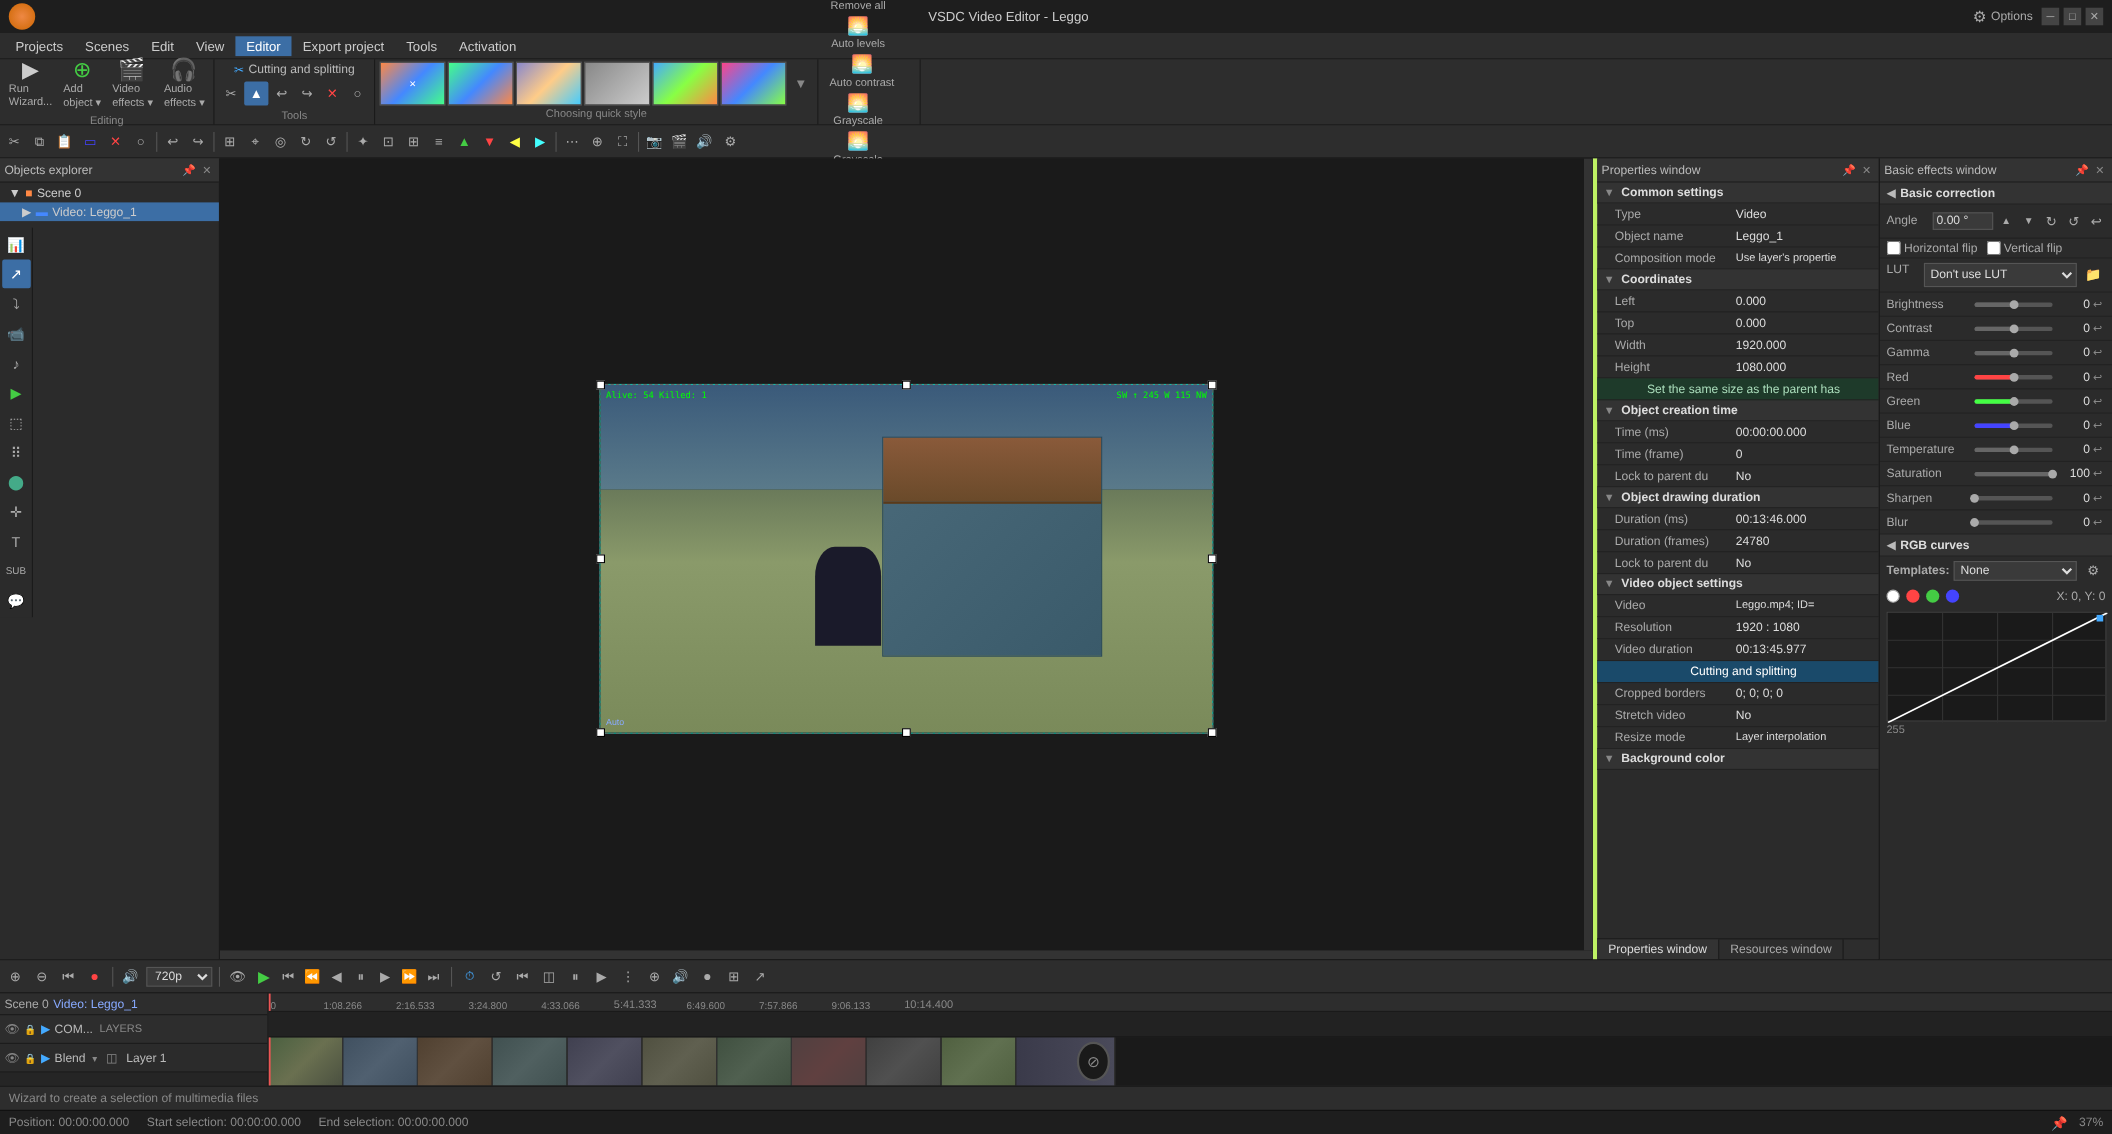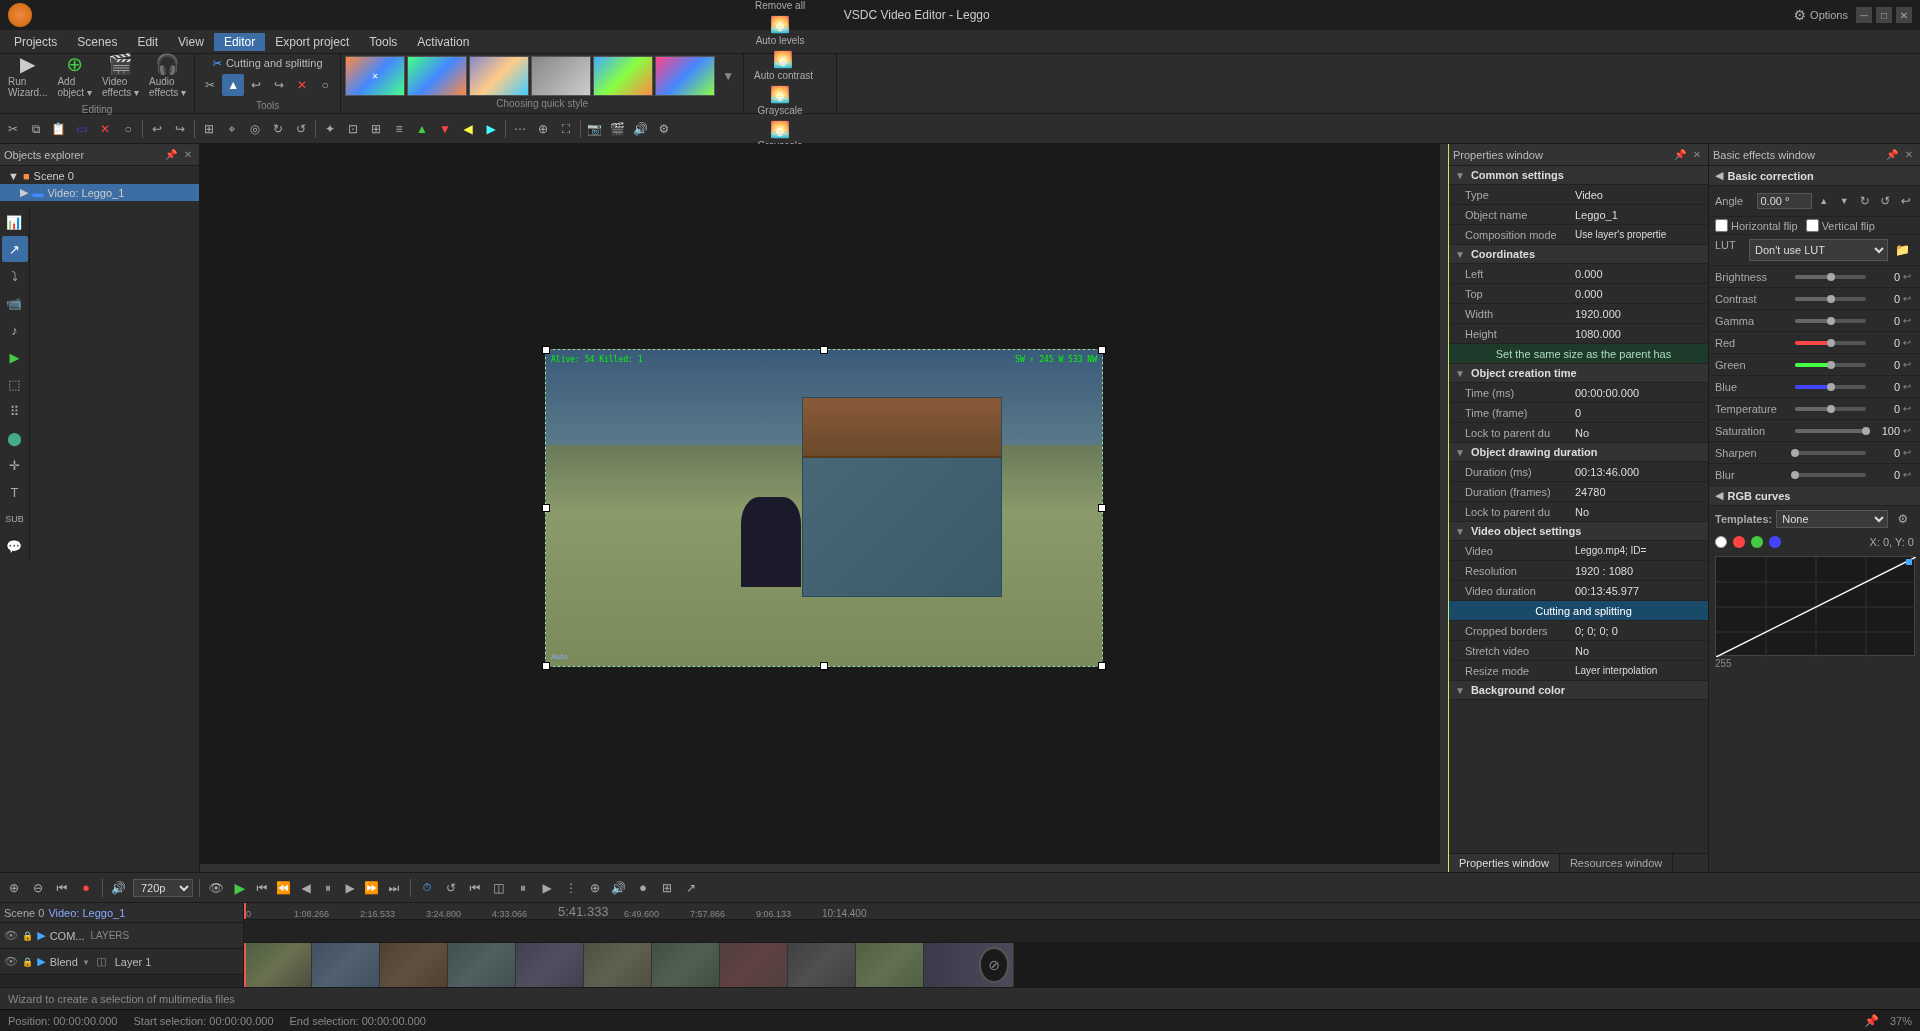--- a/index.html
+++ b/index.html
@@ -44,33 +44,33 @@
     .explorer-item { padding: 2px 4px 2px 8px; cursor: pointer; display: flex; align-items: center; gap: 4px; }
     .explorer-item.selected { background: #3c6ea5; }
     .explorer-icon { font-size: 11px; }
 
     
     .left-toolbar { width: 30px; background: #2b2b2b; border-right: 1px solid #1a1a1a; display: flex; flex-direction: column; align-items: center; padding: 2px 0; gap: 1px; }
     .lt-btn { width: 26px; height: 26px; display: flex; align-items: center; justify-content: center; cursor: pointer; color: #aaa; border-radius: 2px; font-size: 13px; }
 
     
     .preview-area { flex: 1; background: #1a1a1a; position: relative; display: flex; align-items: center; justify-content: center; overflow: hidden; }
-    .video-frame { width: 560px; height: 320px; background: #86efac; position: relative; border: 1px dashed #555; }
+    .video-frame { width: 560px; height: 320px; background: #14b8a6; position: relative; border: 1px dashed #555; }
     .resize-handle { position: absolute; width: 8px; height: 8px; background: #fff; border: 1px solid #000; }
     .resize-handle.tl { top: -4px; left: -4px; cursor: nw-resize; }
     .resize-handle.tr { top: -4px; right: -4px; cursor: ne-resize; }
     .resize-handle.bl { bottom: -4px; left: -4px; cursor: sw-resize; }
     .resize-handle.br { bottom: -4px; right: -4px; cursor: se-resize; }
     .resize-handle.tm { top: -4px; left: 50%; transform: translateX(-50%); cursor: n-resize; }
     .resize-handle.bm { bottom: -4px; left: 50%; transform: translateX(-50%); cursor: s-resize; }
     .resize-handle.ml { top: 50%; left: -4px; transform: translateY(-50%); cursor: w-resize; }
     .resize-handle.mr { top: 50%; right: -4px; transform: translateY(-50%); cursor: e-resize; }
 
     
-    .properties-panel { width: 260px; background: #2b2b2b; border-left: 1px solid #bef264; display: flex; flex-direction: column; overflow-y: auto; }
+    .properties-panel { width: 260px; background: #2b2b2b; border-left: 4px solid #bef264; display: flex; flex-direction: column; overflow-y: auto; }
     .prop-section-header { background: #333; padding: 3px 6px; display: flex; align-items: center; gap: 4px; cursor: pointer; border-bottom: 1px solid #222; }
     .prop-row { display: flex; align-items: center; padding: 2px 6px 2px 16px; border-bottom: 1px solid #222; min-height: 20px; }
     .prop-label { width: 110px; color: #aaa; font-size: 11px; flex-shrink: 0; }
     .prop-value { flex: 1; color: #ddd; font-size: 11px; }
     .prop-highlight { background: #1a4a6a; }
 
     
     .effects-panel { width: 220px; background: #2b2b2b; border-left: 1px solid #1a1a1a; display: flex; flex-direction: column; overflow-y: auto; }
     .effects-header { background: #333; padding: 3px 6px; font-size: 11px; color: #bbb; display: flex; align-items: center; gap: 4px; border-bottom: 1px solid #222; }
     .effect-row { display: flex; align-items: center; padding: 2px 6px; border-bottom: 1px solid #222; min-height: 22px; }
@@ -356,21 +356,21 @@
           <div style="position:absolute;top:0;left:0;right:0;height:30%;background:linear-gradient(180deg,#3a5a7a 0%,#5a7a8a 100%);"></div>
 
           <div style="position:absolute;right:100px;top:15%;width:200px;height:200px;background:linear-gradient(135deg,#4a6a7a,#3a5a6a);border:1px solid #2a4a5a;">
             <div style="position:absolute;top:0;left:0;right:0;height:30%;background:linear-gradient(180deg,#8a5a3a,#6a4a2a);border-bottom:2px solid #5a3a1a;"></div>
           </div>
 
           <div style="position:absolute;bottom:25%;left:35%;width:60px;height:90px;background:#1a1a2a;border-radius:30% 30% 0 0;"></div>
 
           <div style="position:absolute;top:5px;left:5px;right:5px;display:flex;justify-content:space-between;font-size:8px;color:#0f0;font-family:monospace;">
             <span>Alive: 54 Killed: 1</span>
-            <span>SW ↑ 245 W 533 NW</span>
+            <span>SW ↑ 245 W 115 NW</span>
           </div>
 
           <div style="position:absolute;bottom:5px;left:5px;font-size:8px;color:#8af;">Auto</div>
         </div>
 
         <div class="resize-handle tl"></div>
         <div class="resize-handle tr"></div>
         <div class="resize-handle bl"></div>
         <div class="resize-handle br"></div>
         <div class="resize-handle tm"></div>
@@ -764,21 +764,21 @@
 
     <div style="flex:1;display:flex;flex-direction:column;overflow:hidden;position:relative;">
 
       <div style="height:20px;background:#2d2d2d;position:relative;overflow:hidden;border-bottom:1px solid #1a1a1a;">
         <div style="display:flex;align-items:flex-end;height:100%;position:relative;">
           <span style="position:absolute;left:2px;font-size:9px;color:#888;">0</span>
           <span style="position:absolute;left:50px;font-size:9px;color:#888;">1:08.266</span>
           <span style="position:absolute;left:116px;font-size:9px;color:#888;">2:16.533</span>
           <span style="position:absolute;left:182px;font-size:9px;color:#888;">3:24.800</span>
           <span style="position:absolute;left:248px;font-size:9px;color:#888;">4:33.066</span>
-          <span style="position:absolute;left:314px;font-size:13px;color:#888;">5:41.333</span>
+          <span style="position:absolute;left:314px;font-size:10px;color:#888;">5:41.333</span>
           <span style="position:absolute;left:380px;font-size:9px;color:#888;">6:49.600</span>
           <span style="position:absolute;left:446px;font-size:9px;color:#888;">7:57.866</span>
           <span style="position:absolute;left:512px;font-size:9px;color:#888;">9:06.133</span>
           <span style="position:absolute;left:578px;font-size:10px;color:#888;">10:14.400</span>
         </div>
 
         <div style="position:absolute;top:0;left:0;width:2px;height:100%;background:#e55;z-index:10;"></div>
       </div>
 
       <div style="height:26px;background:#222;border-bottom:1px solid #1a1a1a;"></div>

